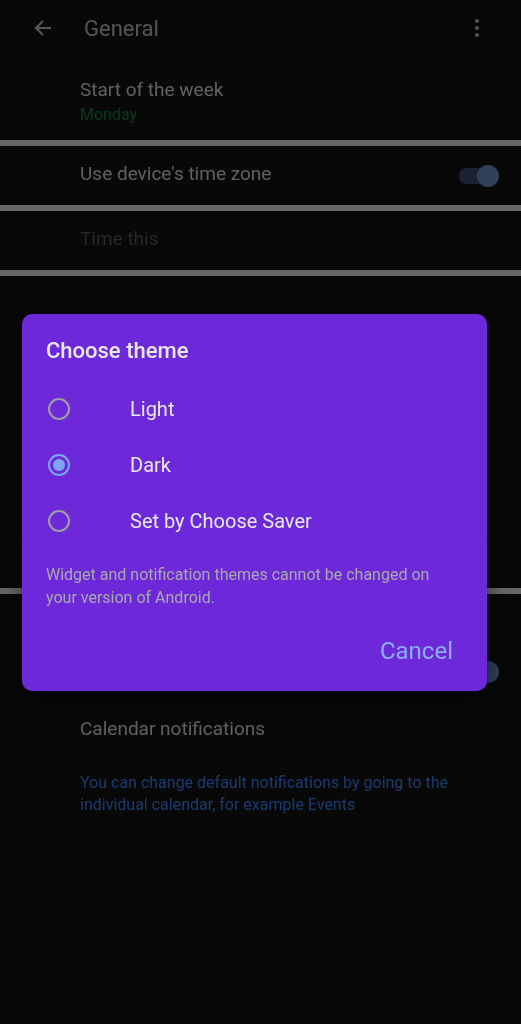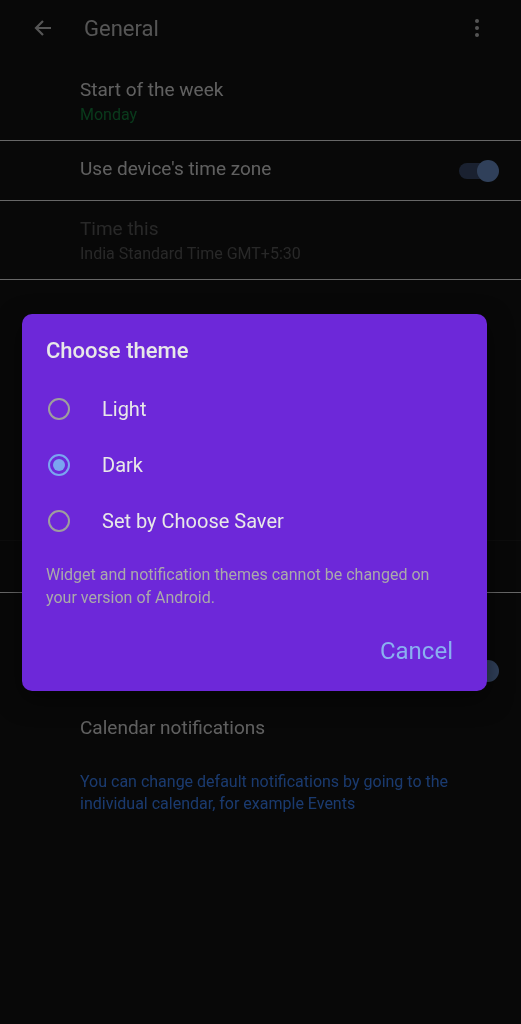--- a/index.html
+++ b/index.html
@@ -50,21 +50,21 @@
       width: 4px;
       height: 4px;
       background: #bdbdbd;
       border-radius: 50%;
     }
     .settings-list {
       padding-top: 6px;
     }
     .setting-item {
       padding: 16px 24px 16px 80px;
-      border-bottom: 1px solid #e5e5e5;
+      border-bottom: 6px solid #e5e5e5;
       position: relative;
     }
     .setting-item.with-toggle {
       display: flex;
       align-items: center;
       justify-content: space-between;
       padding-right: 24px;
       gap: 40px;
     }
     .setting-title {
@@ -150,20 +150,21 @@
     .radio.selected::after {
       content: "";
       position: absolute;
       inset: 3px;
       background: #7aa5f0;
       border-radius: 50%;
     }
     .radio-label {
       font-size: 20px;
       color: #e8e8e8;
+      margin-left: 28px;
     }
     .dialog-note {
       padding: 14px 24px 8px;
       font-size: 16px;
       color: #aaaaaa;
       line-height: 1.45;
     }
     .dialog-actions {
       display: flex;
       justify-content: flex-end;
@@ -203,21 +204,20 @@
 
   <div class="setting-item with-toggle">
     <div>
       <div class="setting-title">Use device's time zone</div>
     </div>
     <div class="toggle"></div>
   </div>
 
   <div class="setting-item setting-disabled">
     <div class="setting-title">Time this</div>
-    <div class="setting-sub">India Standard Time  GMT+5:30</div>
   </div>
 
   <div style="height:260px"></div>
 
   <div class="setting-item" style="border-top:1px solid #1e1e1e">
     <div class="setting-sub">Dark</div>
   </div>
 
   <div class="section-header">Notifications</div>
 

